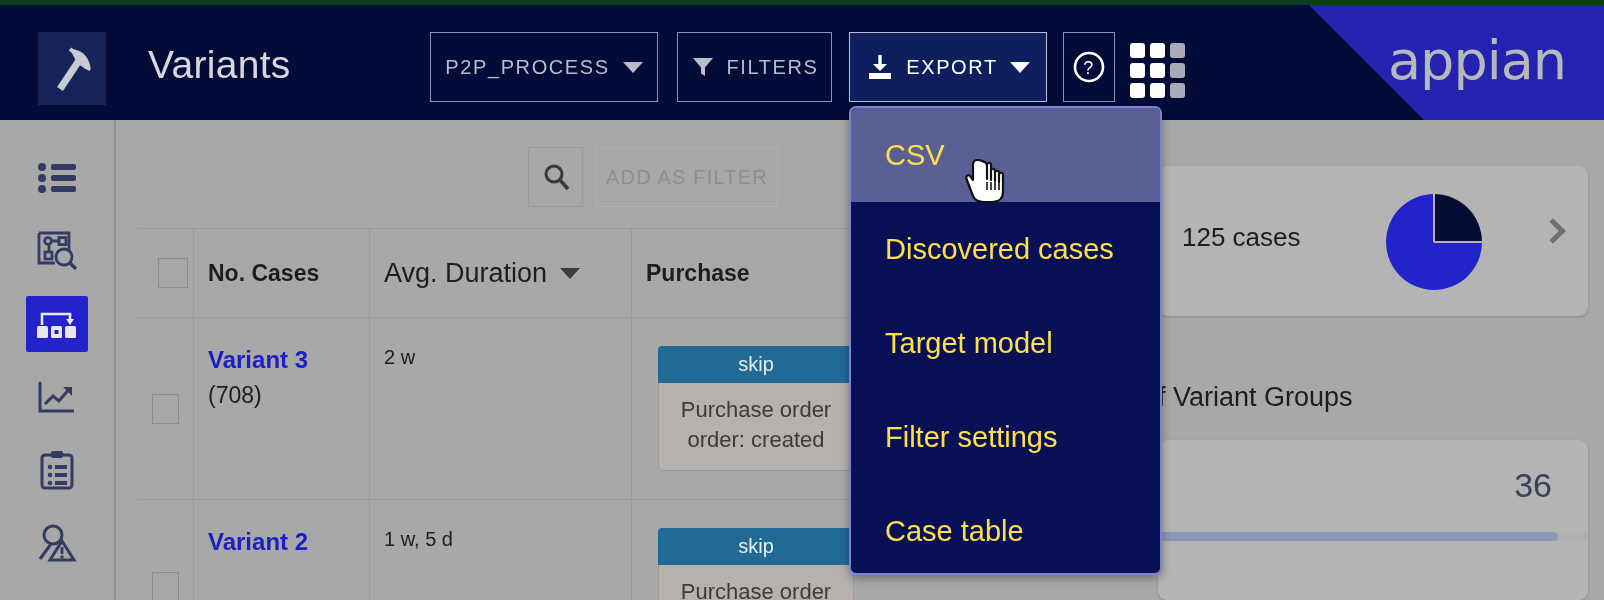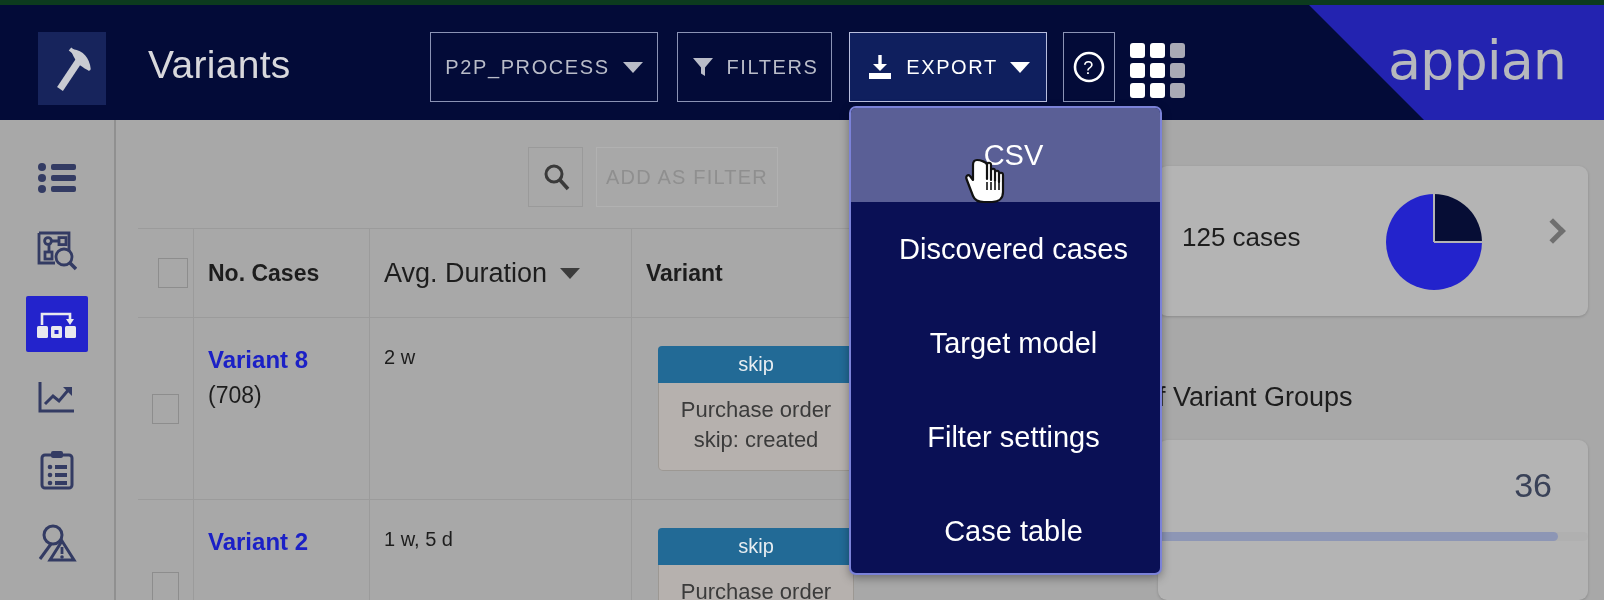--- a/index.html
+++ b/index.html
@@ -176,22 +176,22 @@
   }
 
   
   .menu {
     position: absolute; left: 849px; top: 106px; width: 313px; height: 469px;
     background: #0a1055; border: 2px solid #7b82d8; border-radius: 7px;
     overflow: hidden; z-index: 40;
     box-shadow: 0 3px 10px rgba(0,0,0,.35);
   }
   .mi {
-    height: 94px; display: flex; align-items: center; padding-left: 16px;
-    color: #ffffff; font-size: 29px; cursor: pointer; justify-content: center;
+    height: 94px; display: flex; align-items: center; padding-left: 34px;
+    color: #fde047; font-size: 29px; cursor: pointer;
   }
   .mi.sel { background: #5a5f96; }
 
   .cursor { position: absolute; left: 965px; top: 158px; z-index: 60; pointer-events: none; }
 </style>
 </head>
 <body>
 
 <div id="root">
 
@@ -359,43 +359,43 @@
           <div class="chkbox"></div>
         </div>
         <div class="tcell c-cases">
           <span class="lbl">No. Cases</span>
         </div>
         <div class="tcell c-dur">
           <span class="lbl norm">Avg. Duration</span>
           <span class="sortcaret"></span>
         </div>
         <div class="tcell c-act">
-          <span class="lbl">Variant</span>
+          <span class="lbl">Purchase</span>
         </div>
       </div>
 
       <div class="trow body">
         <div class="tcell c-chk">
           <div class="chkbox"></div>
         </div>
         <div class="tcell c-cases">
           <div>
-            <a class="vlink">Variant 8</a>
+            <a class="vlink">Variant 3</a>
             <span class="vcount">(708)</span>
           </div>
         </div>
         <div class="tcell c-dur">
           <span class="vdur">2 w</span>
         </div>
         <div class="tcell c-act">
           <div class="chip">
             <div class="chip-top">skip</div>
             <div class="chip-body">
               <div>Purchase order</div>
-              <div>skip: created</div>
+              <div>order: created</div>
             </div>
           </div>
         </div>
       </div>
 
       <div class="trow body">
         <div class="tcell c-chk">
           <div class="chkbox"></div>
         </div>
         <div class="tcell c-cases">

